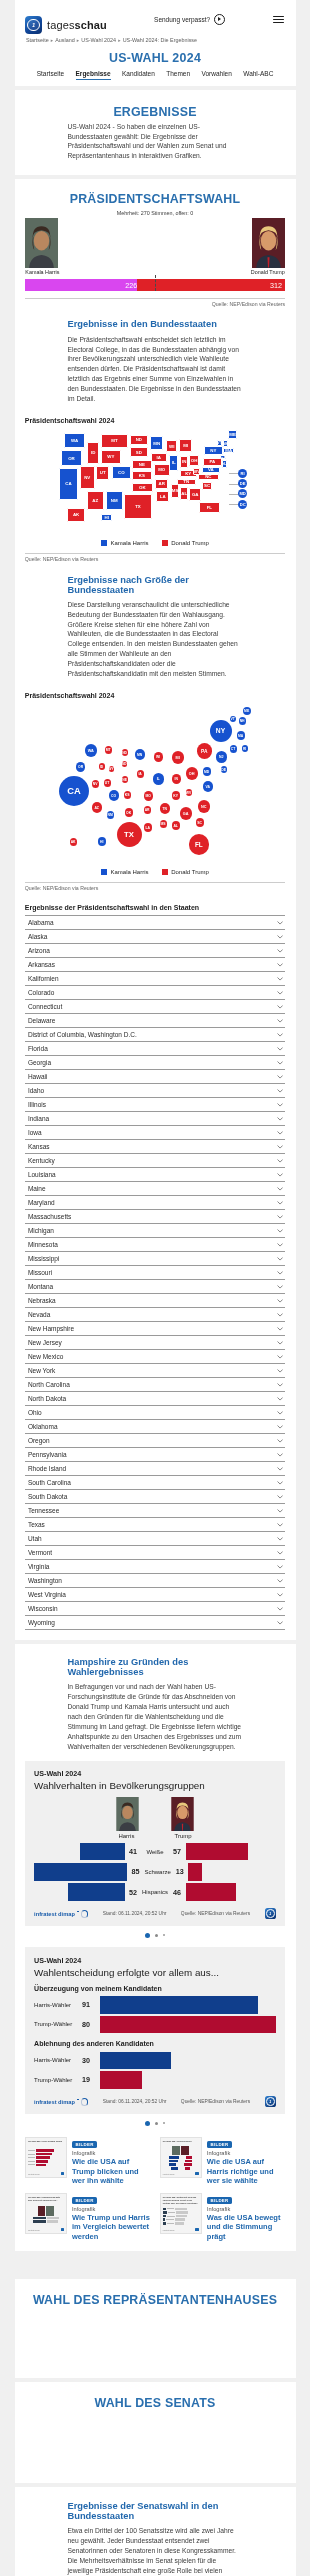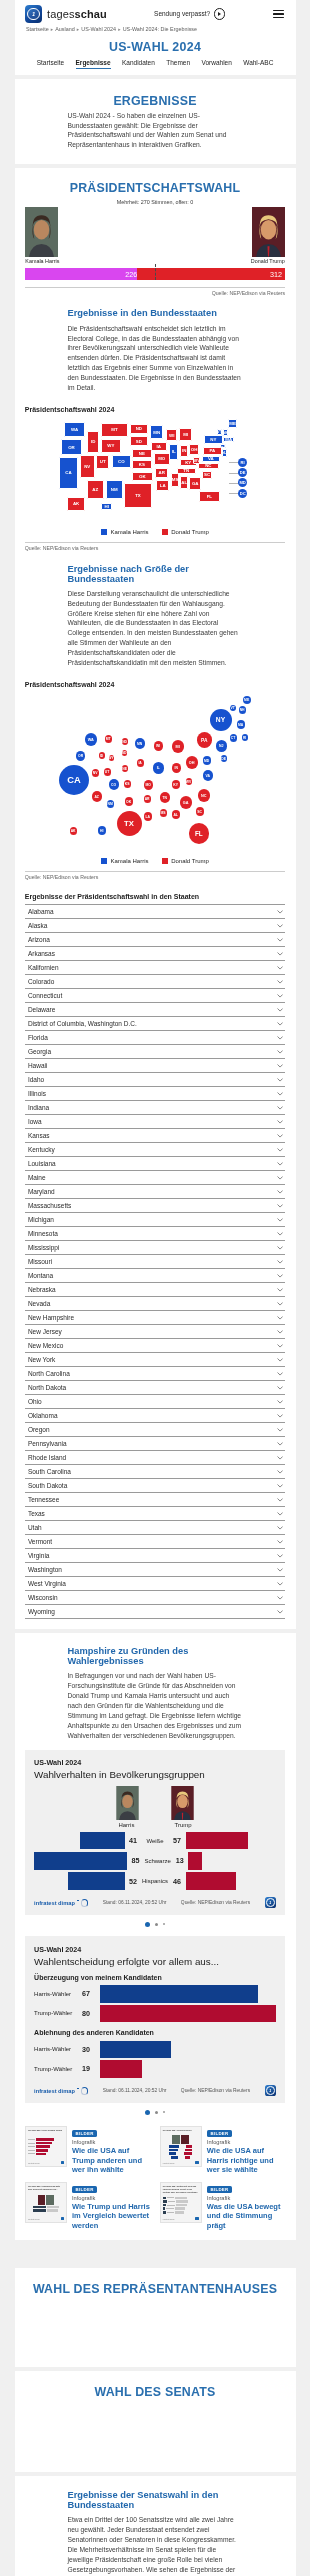--- a/index.html
+++ b/index.html
@@ -6,21 +6,21 @@
   body{
     width:310px;height:2576px;background:#f0f0f0;
     font-family:"Liberation Sans","DejaVu Sans",sans-serif;
     color:#333;-webkit-font-smoothing:antialiased;position:relative;
   }
   .page{width:281px;margin:0 auto;}
   .card{background:#fff;margin-bottom:4.1px;}
   
   .header-card{padding:0 0 0 0;}
   .topbar{display:flex;align-items:center;justify-content:space-between;padding:5.2px 10.3px 2.1px 10.3px;}
-  .brand{display:flex;align-items:center;gap:4.7px;cursor:pointer;}
+  .brand{display:flex;align-items:center;gap:4.7px;cursor:pointer;margin-top:11px;}
   .logo-icon{width:17.6px;height:17.6px;border-radius:4.1px;flex:0 0 auto;
     background:linear-gradient(145deg,#2f7fd0 0%,#11479a 55%,#0a2f6e 100%);
     display:flex;align-items:center;justify-content:center;}
   .logo-icon .ring{width:10.3px;height:10.3px;border-radius:50%;border:1.3px solid #fff;
     display:flex;align-items:center;justify-content:center;
     color:#fff;font-size:5.7px;font-weight:bold;font-style:italic;background:rgba(255,255,255,.08);}
   .wordmark{font-size:11px;color:#1d1d1d;letter-spacing:0.1px;}
   .wordmark .light{font-weight:400;}
   .wordmark .bold{font-weight:700;}
   .missed{display:flex;align-items:center;gap:3.6px;font-size:6.5px;color:#1d1d1d;}
@@ -769,21 +769,21 @@
       <span class="dot3"></span>
     </div>
 
     <div class="chart-box">
       <div class="cb-kicker">US-Wahl 2024</div>
       <div class="cb-title">Wahlentscheidung erfolgte vor allem aus...</div>
       <div id="reason-groups">
   <div class="grp-label">Überzeugung von meinem Kandidaten</div>
   <div class="reason-row">
     <span class="lbl">Harris-Wähler</span>
-    <span class="val">67</span>
+    <span class="val">91</span>
     <span class="hbar" style="width:158px;background:#103e8c"></span>
   </div>
   <div class="reason-row">
     <span class="lbl">Trump-Wähler</span>
     <span class="val">80</span>
     <span class="hbar" style="width:188px;background:#b00c30"></span>
   </div>
   <div class="grp-label">Ablehnung des anderen Kandidaten</div>
   <div class="reason-row">
     <span class="lbl">Harris-Wähler</span>
@@ -844,21 +844,21 @@
               </div>
             </div>
       <div class="t-foot">
               <span class="l">infratest dimap</span>
               <span class="t-ard"></span>
             </div>
     </div>
     <div class="teaser-text">
       <span class="badge">BILDER</span>
       <div class="t-kick2">Infografik</div>
-      <div class="t-title">Wie die USA auf Trump anderen und wer ihn wählte</div>
+      <div class="t-title">Wie die USA auf Trump blicken und wer ihn wählte</div>
     </div>
   </div>
   <div class="teaser">
     <div class="thumb">
       <div class="t-kicker">US-Wahl 2024 Profilvergleich</div>
       <div class="t-body">
               <div class="t-cols">
                 <div class="t-split">
                   <span class="mini-photo" style="background:#5c6b60"></span>
                   <span class="mini-photo" style="background:#5a1e26"></span>

